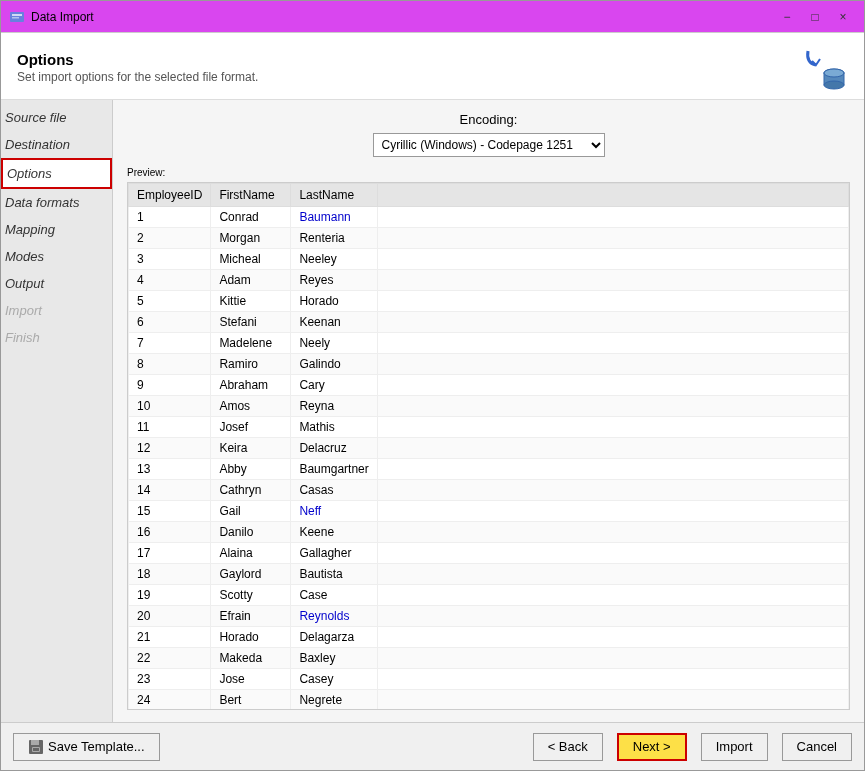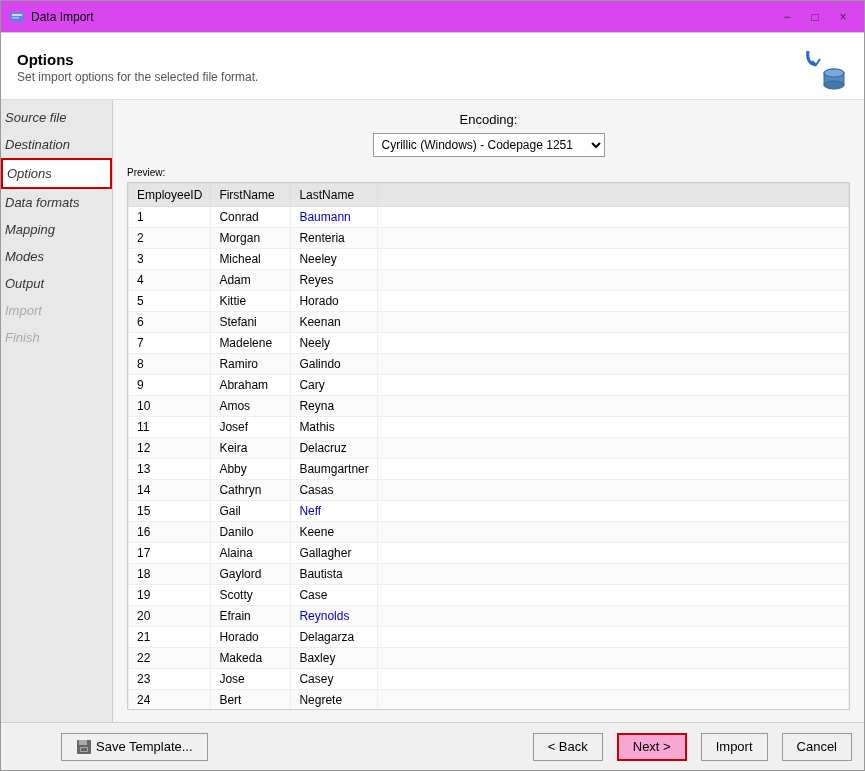--- a/index.html
+++ b/index.html
@@ -222,21 +222,20 @@
       align-items: center;
       padding: 0 12px;
       justify-content: space-between;
       flex-shrink: 0;
     }
 
     .footer-left {
       display: flex;
       align-items: center;
       gap: 6px;
-      margin-left: 48px;
     }
 
     .footer-right {
       display: flex;
       align-items: center;
       gap: 14px;
     }
 
     .btn {
       height: 28px;
@@ -246,21 +245,21 @@
       background: #f0f0f0;
       cursor: pointer;
       display: flex;
       align-items: center;
       gap: 4px;
       color: #000;
     }
 
     .btn.primary {
       border: 2px solid #cc0000;
-      background: #f9a8d4;
+      background: #fde047;
       font-weight: normal;
     }
   </style>
 </head>
 <body>
 
 <div class="window">
 
   <div class="title-bar">
     <div class="title-bar-left">

